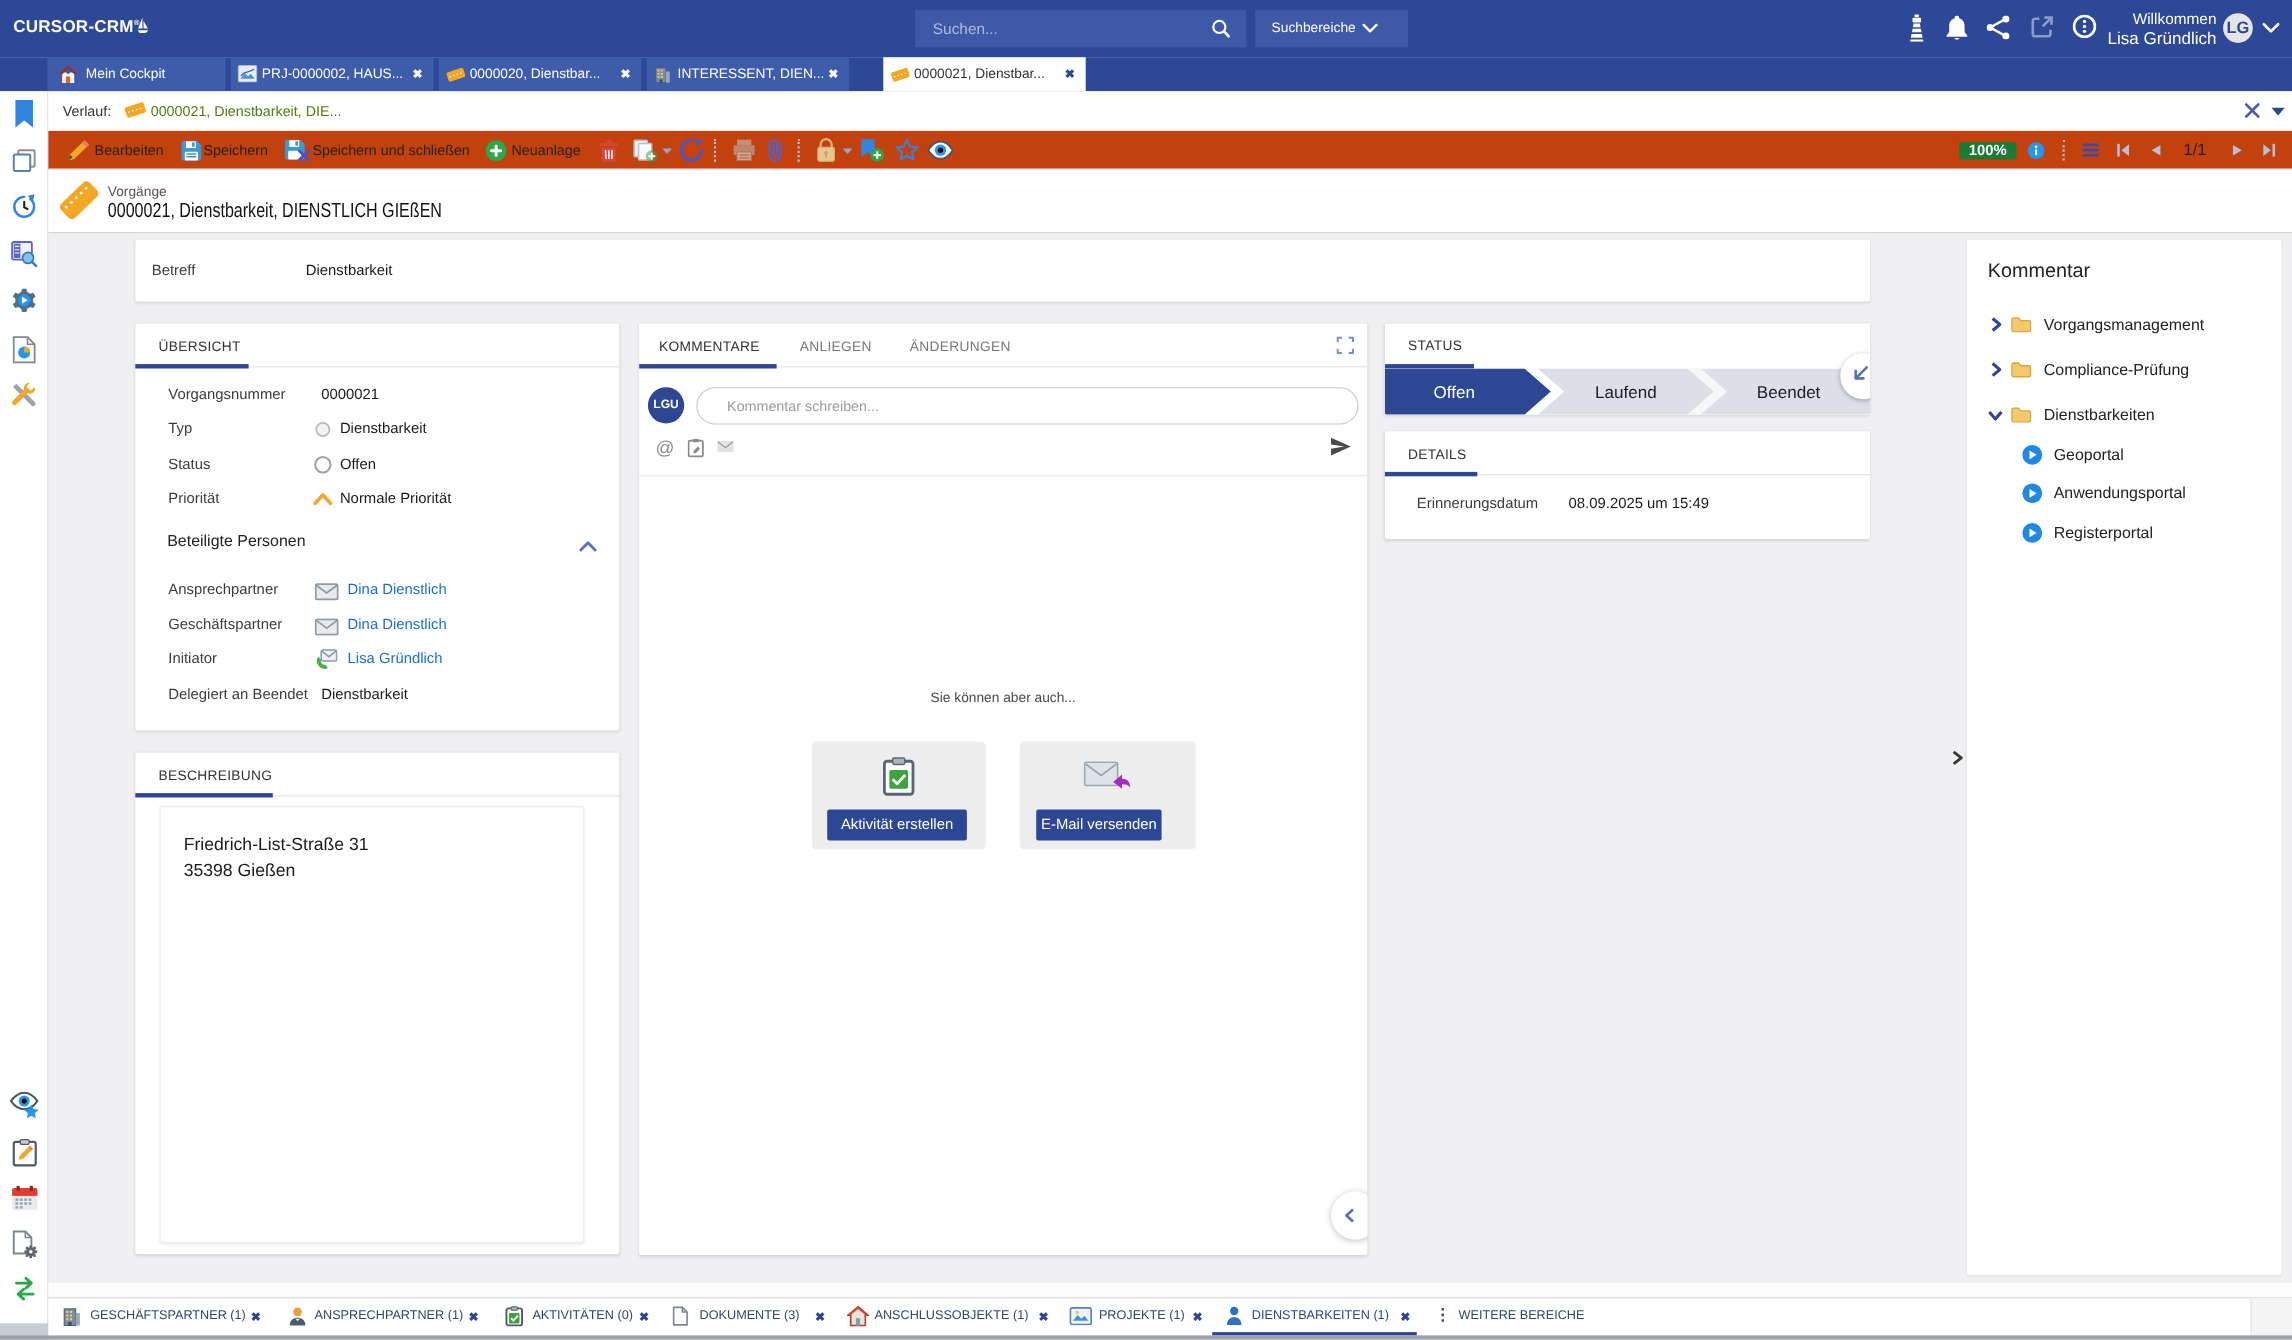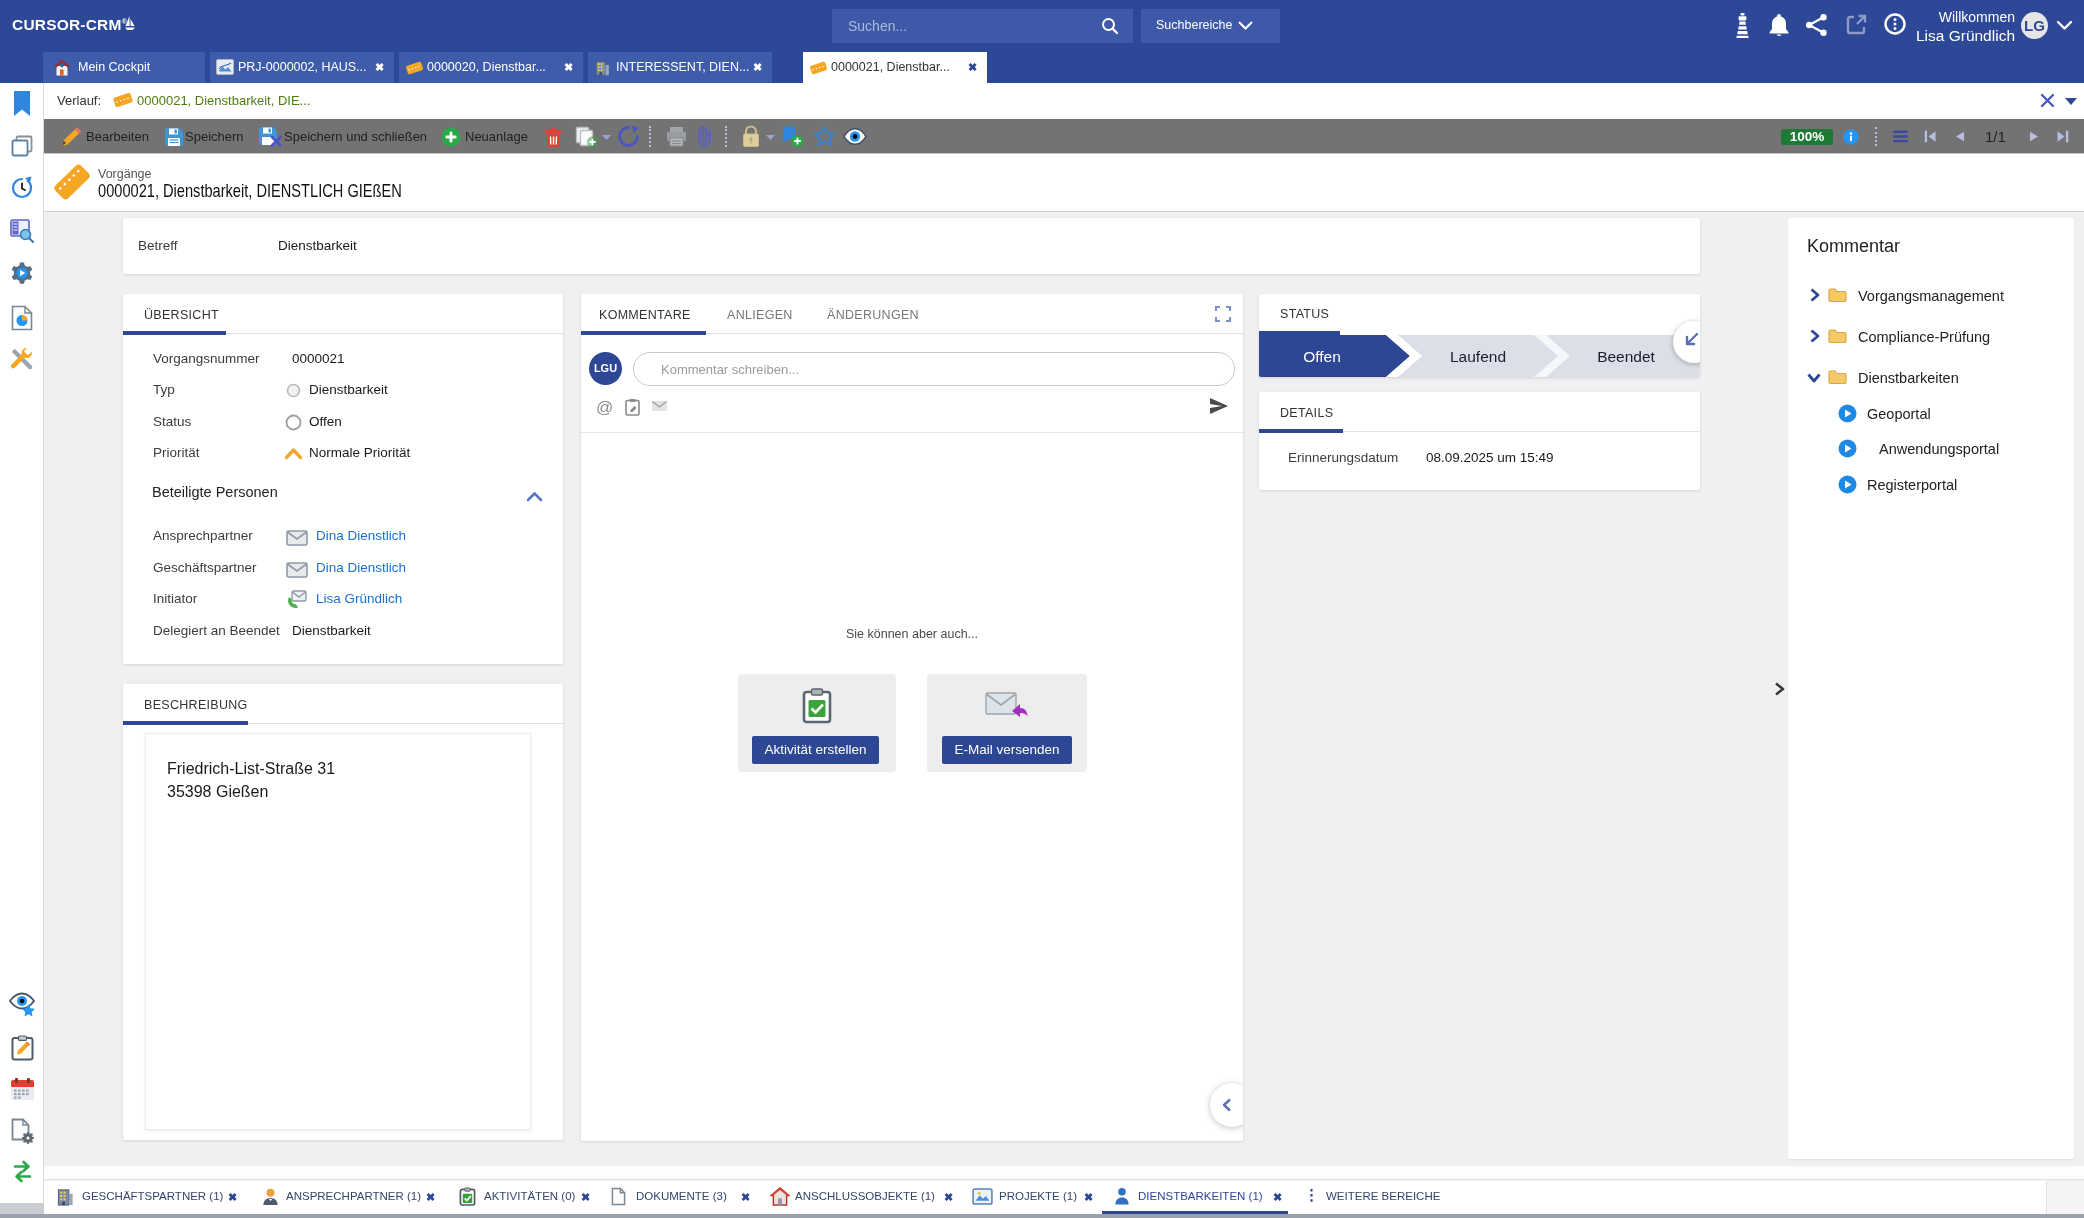--- a/index.html
+++ b/index.html
@@ -18,21 +18,21 @@
 
 #tabrow { position:absolute; left:0; top:52px; width:2084px; height:31px; background:#2d4897; }
 .ttab { position:absolute; top:0; height:31px; background:#3f5caa; color:#fff; font-size:12.5px; }
 .ttab .lbl { position:absolute; top:8px; white-space:nowrap; }
 .ttab.active { background:#fff; color:#333; }
 .tx { position:absolute; top:9px; font-size:11px; font-weight:bold; color:#fff; }
 
 #rail { position:absolute; left:0; top:83px; width:44px; height:1135px; background:#fff; border-right:1px solid #d9d9d9; }
 
 #verlauf { position:absolute; left:44px; top:83px; width:2040px; height:36px; background:#fff; }
-#toolbar { position:absolute; left:44px; top:119px; width:2040px; height:35px; background:#737373; border-bottom:1px solid #c8c8c8; }
+#toolbar { position:absolute; left:44px; top:119px; width:2040px; height:35px; background:#c2410c; border-bottom:1px solid #c8c8c8; }
 .tbtn { position:absolute; top:10px; height:20px; font-size:13px; color:#222; white-space:nowrap; }
 #titleblk { position:absolute; left:44px; top:154px; width:2040px; height:58px; background:#fff; border-bottom:1px solid #cfcfcf; }
 
 .card { position:absolute; background:#fff; border-radius:2px; box-shadow:0 1px 3px rgba(0,0,0,.12); }
 .tabstrip { position:absolute; left:0; top:0; right:0; height:40px; border-bottom:1px solid #e2e2e2; }
 .cardtab { position:absolute; top:14px; font-size:12.5px; color:#333; letter-spacing:.3px; }
 .cardtab.inact { color:#777; }
 .underline { position:absolute; top:37px; left:0; height:4px; background:#2d4795; }
 .flabel { position:absolute; color:#3c3c3c; font-size:13.5px; white-space:nowrap; }
 .fvalue { position:absolute; color:#1a1a1a; font-size:13.5px; white-space:nowrap; }
@@ -532,21 +532,21 @@
       <rect x="9.5" y="1" width="11" height="6" rx="1.5" fill="#aab4ba" stroke="#5b6770" stroke-width="1.4"></rect>
       <rect x="6.5" y="12" width="17" height="17" rx="1.5" fill="#3da43d"></rect>
       <path d="M9.5 20.5 L13.5 24.5 L21 16.5" fill="none" stroke="#fff" stroke-width="2.6"></path>
     </svg>
   <svg class="ico" style="left:404px;top:398px" width="44" height="32" viewBox="0 0 44 32">
       <rect x="1" y="1" width="30" height="21" rx="1.5" fill="#dde3e8" stroke="#9aa6ae" stroke-width="1.4"></rect>
       <path d="M2 2.5 L16 13 L30 2.5" fill="none" stroke="#9aa6ae" stroke-width="1.6"></path>
       <path d="M27 19 L35 12 L35 16 C40 16 42 19 42.6 24 C40.5 21.6 38.5 20.8 35 21 L35 25 Z" fill="#a62bc4"></path>
     </svg>
   <div class="abs" style="left:171px;top:442px;width:127px;height:28px;background:#2d4795;border-radius:2px;color:#fff;font-size:13.5px;text-align:center;line-height:28px;">Aktivität erstellen</div>
-  <div class="abs" style="left:361px;top:442px;width:130px;height:28px;background:#2d4795;border-radius:2px;color:#fff;font-size:13.5px;text-align:center;line-height:28px;">E-Mail versenden</div>
+  <div class="abs" style="left:361px;top:442px;width:114px;height:28px;background:#2d4795;border-radius:2px;color:#fff;font-size:13.5px;text-align:center;line-height:28px;">E-Mail versenden</div>
   <div class="abs" style="left:629px;top:789px;width:44px;height:44px;border-radius:50%;background:#fff;box-shadow:0 1px 6px rgba(0,0,0,.25);"></div>
   <svg class="ico" style="left:641px;top:804px" width="10" height="14" viewBox="0 0 10 14">
       <path d="M8 1.5 L2 7 L8 12.5" fill="none" stroke="#5a6fb5" stroke-width="2.4" stroke-linejoin="round"></path>
     </svg>
 </div>
 
 <div class="card" id="status" style="left:1259px;top:294px;width:441px;height:83px;overflow:hidden;">
   <span class="cardtab" style="left:21px;top:13px">STATUS</span>
   <div class="underline" style="top:37px;width:81px"></div>
   <svg class="ico" style="left:0;top:41px" width="441" height="42" viewBox="0 0 441 42">
@@ -598,21 +598,21 @@
   <span class="abs" style="left:70px;top:152px;font-size:14.5px;color:#222;">Dienstbarkeiten</span>
   <svg class="ico" style="left:50px;top:186px" width="19" height="19" viewBox="0 0 19 19">
       <circle cx="9.5" cy="9.5" r="9" fill="#1e88e5"></circle>
       <path d="M7 5.5 L13.5 9.5 L7 13.5 Z" fill="#fff"></path>
     </svg>
   <span class="abs" style="left:79px;top:188px;font-size:14.5px;color:#222;">Geoportal</span>
   <svg class="ico" style="left:50px;top:221px" width="19" height="19" viewBox="0 0 19 19">
       <circle cx="9.5" cy="9.5" r="9" fill="#1e88e5"></circle>
       <path d="M7 5.5 L13.5 9.5 L7 13.5 Z" fill="#fff"></path>
     </svg>
-  <span class="abs" style="left:79px;top:223px;font-size:14.5px;color:#222;margin-left:12px;">Anwendungsportal</span>
+  <span class="abs" style="left:79px;top:223px;font-size:14.5px;color:#222;">Anwendungsportal</span>
   <svg class="ico" style="left:50px;top:257px" width="19" height="19" viewBox="0 0 19 19">
       <circle cx="9.5" cy="9.5" r="9" fill="#1e88e5"></circle>
       <path d="M7 5.5 L13.5 9.5 L7 13.5 Z" fill="#fff"></path>
     </svg>
   <span class="abs" style="left:79px;top:259px;font-size:14.5px;color:#222;">Registerportal</span>
 </div>
 
 <svg class="ico" style="left:1774px;top:682px" width="11" height="14" viewBox="0 0 11 14">
     <path d="M2 1.5 L9 7 L2 12.5" fill="none" stroke="#3a3a3a" stroke-width="2.6" stroke-linejoin="round"></path>
   </svg>

